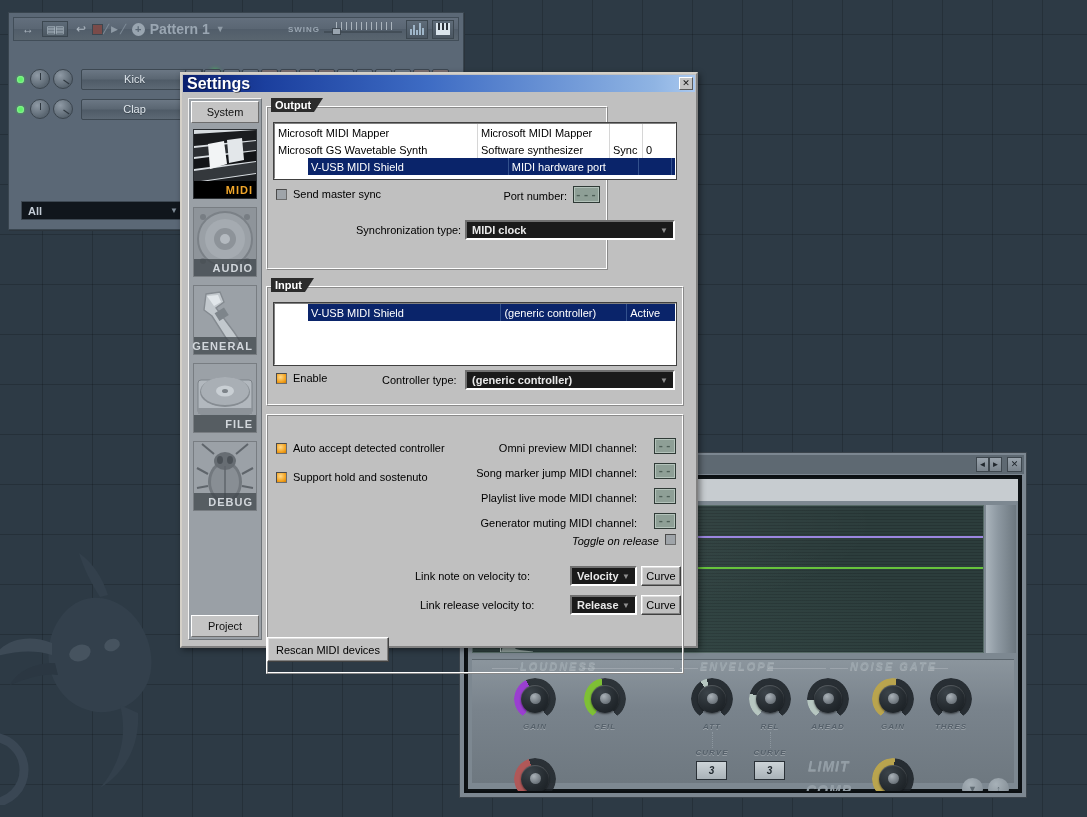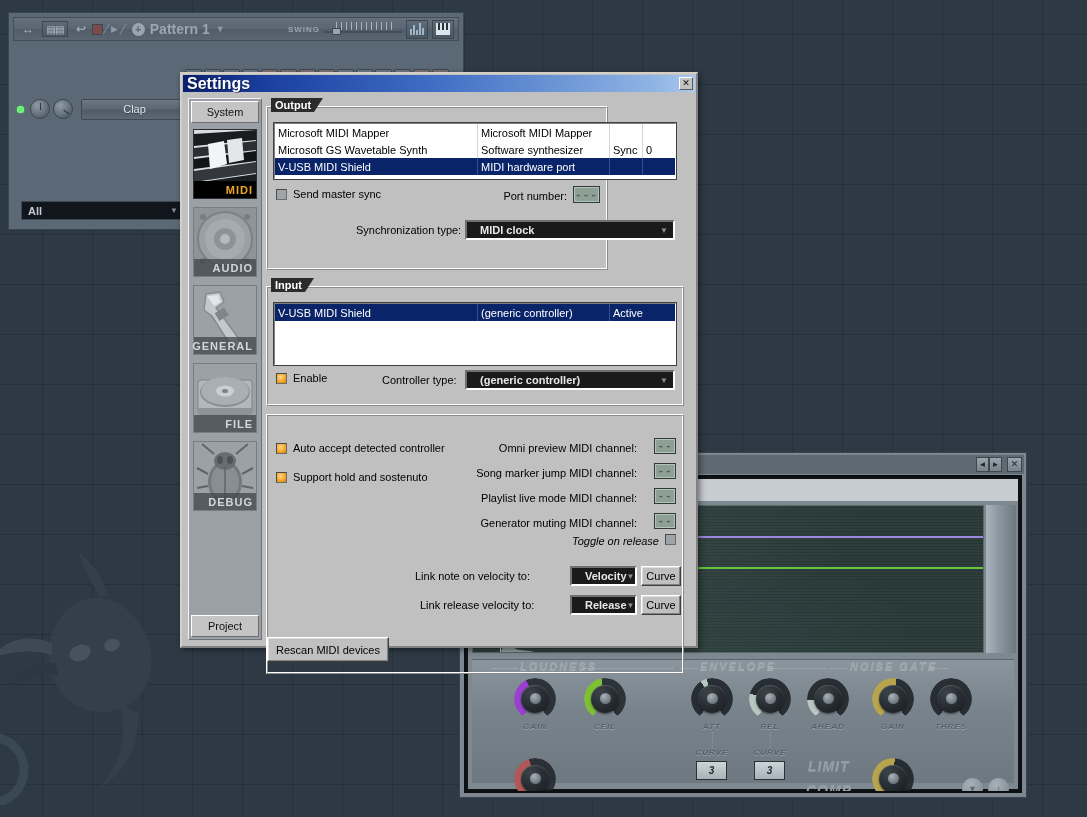--- a/index.html
+++ b/index.html
@@ -276,21 +276,21 @@
     border-left:9px solid #2b2b2b; border-bottom:14px solid transparent;
   }
 
   .listbox{
     position:absolute; background:#fff;
     border:1px solid #808080; border-right-color:#fff;border-bottom-color:#fff;
     outline:1px solid #404040; outline-offset:0px;
     overflow:hidden;
   }
   .lrow{ height:17px; display:flex; font-size:11px; color:#000; }
-  .lrow.sel{ background:#0a246a; color:#fff; }
+  .lrow.sel{ background:#0a246a; color:#fff;margin-left:33px; }
   .lcell{ padding-left:3px; display:flex;align-items:center; overflow:hidden; white-space:nowrap;}
   .lcell.c1{ width:203px; border-right:1px solid #d6d6d6; }
   .lcell.c2{ width:132px; border-right:1px solid #d6d6d6; }
   .lcell.c3{ width:33px; border-right:1px solid #d6d6d6; }
   .lcell.c4{ flex:1; }
   .lrow.sel .lcell{ border-right-color:#33518d; }
 
   .fl-check{
     width:11px;height:11px;border:1px solid #6d6d6d;
     border-top-color:#4a4a4a;border-left-color:#4a4a4a;
@@ -303,21 +303,21 @@
     border:1px solid #2f3a36; background:#8e9f96;
     display:flex;align-items:center;justify-content:center;
     font-family:"Liberation Mono", monospace; font-size:11px; color:#4e5f57;
     letter-spacing:1px; font-weight:bold;
     box-shadow: inset 0 0 0 1px #b3c2ba;
   }
 
   .combo{
     border:2px solid; border-color:#707070 #fff #fff #707070;
     background:#1a1a1a; height:20px;
-    display:flex;align-items:center; padding-left:13px;
+    display:flex;align-items:center; padding-left:5px;
     color:#e8e8e8;font-size:11px;font-weight:bold;
   }
   .combo .car{ margin-left:auto;margin-right:5px;color:#8f8f8f;font-size:8px;}
 
   .btn{
     background:#c0c0c0;
     border:1px solid #fff; border-right-color:#404040;border-bottom-color:#404040;
     box-shadow: inset -1px -1px 0 #808080, inset 1px 1px 0 #dedede;
     font-size:11px;color:#000;display:flex;align-items:center;justify-content:center;
   }
@@ -379,20 +379,28 @@
             <rect x="0" y="0" width="14" height="12" fill="#dbe5ec"></rect>
             <rect x="2" y="0" width="2" height="7" fill="#2a3138"></rect>
             <rect x="6" y="0" width="2" height="7" fill="#2a3138"></rect>
             <rect x="10" y="0" width="2" height="7" fill="#2a3138"></rect>
           </svg>
       </span>
     </div>
 
     <div id="cr-body">
 
+      <div class="ch-row" style="top:20px">
+        <span class="led"></span>
+        <span class="knob-sm"></span>
+        <span class="knob-sm r2"></span>
+        <span class="ch-name">Kick</span>
+        <span class="ch-grip"></span>
+        <span class="ch-mute on"></span>
+      </div>
       <div class="ch-row" style="top:50px">
         <span class="led"></span>
         <span class="knob-sm"></span>
         <span class="knob-sm r2"></span>
         <span class="ch-name">Clap</span>
         <span class="ch-grip"></span>
         <span class="ch-mute"></span>
       </div>
 
       <div class="steps" style="top:24px">

